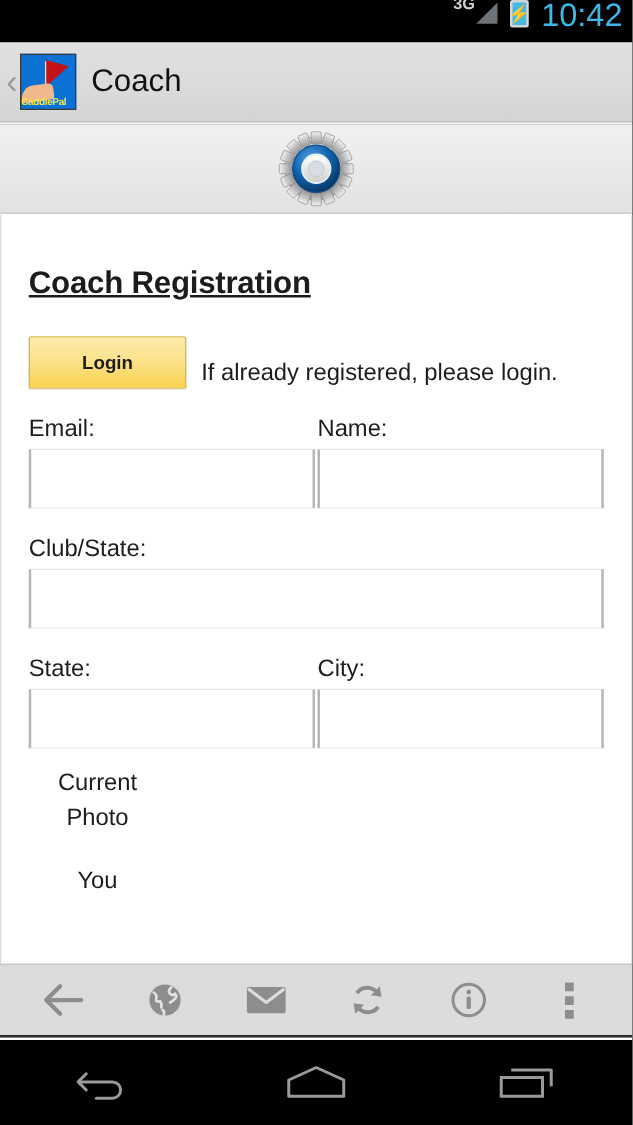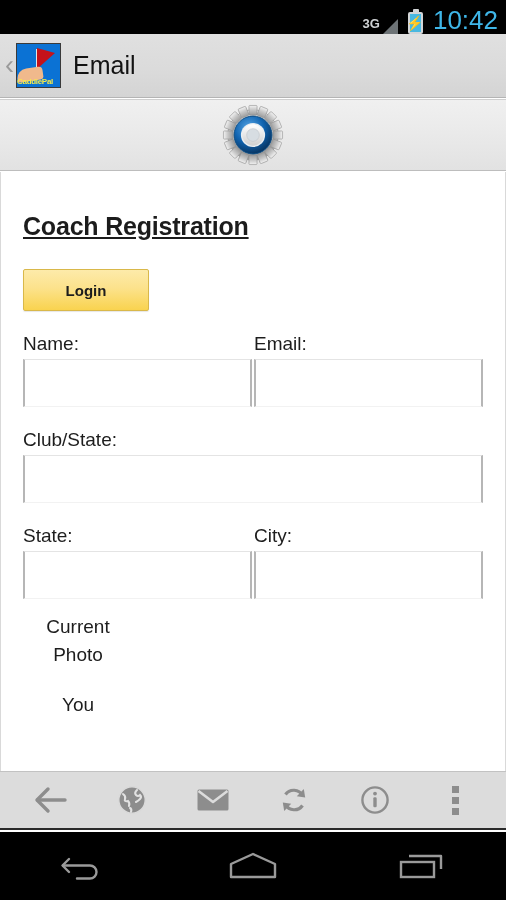--- a/index.html
+++ b/index.html
@@ -21,21 +21,21 @@
   }
 
   
   #status-bar {
     position: absolute;
     top: 0; left: 0;
     width: 506px;
     height: 34px;
     background: #000000;
     display: flex;
-    align-items: flex-end;
+    align-items: flex-start;
     justify-content: flex-end;
     padding-right: 8px;
   }
   .sb-3g {
     color: #cfd2d4;
     font-size: 13px;
     font-weight: bold;
     line-height: 1;
     margin-right: 1px;
     position: relative;
@@ -357,21 +357,21 @@
   </div>
 
   <div id="app-bar">
     <span class="back-chevron">‹</span>
     <div class="app-icon">
       <span class="flagpole"></span>
       <span class="flag"></span>
       <span class="hand"></span>
       <span class="iconlabel">CaddiePal</span>
     </div>
-    <span class="app-title">Email</span>
+    <span class="app-title">Coach</span>
   </div>
 
   <div id="gear-banner">
     <span class="gear-wrap">
       <svg viewBox="0 0 64 64" width="62" height="62">
         <defs>
           <linearGradient id="gmetal" x1="0" y1="0" x2="0" y2="1">
             <stop offset="0%" stop-color="#f2f2f2"></stop>
             <stop offset="45%" stop-color="#c8c8c8"></stop>
             <stop offset="100%" stop-color="#9b9b9b"></stop>
@@ -416,25 +416,26 @@
       </svg>
     </span>
   </div>
 
   <div id="content">
 
     <div class="page-title">Coach Registration</div>
 
     <div class="login-row">
       <button class="login-btn">Login</button>
+      <div class="login-note">If already registered, please login.</div>
     </div>
 
     <div class="labels-row">
+      <div class="col"><span class="field-label">Email:</span></div>
       <div class="col"><span class="field-label">Name:</span></div>
-      <div class="col"><span class="field-label">Email:</span></div>
     </div>
     <div class="field-row">
       <div class="col">
           <input class="txt-input" type="text" value="" style="">
         </div>
       <div class="col">
           <input class="txt-input" type="text" value="" style="">
         </div>
     </div>
 

